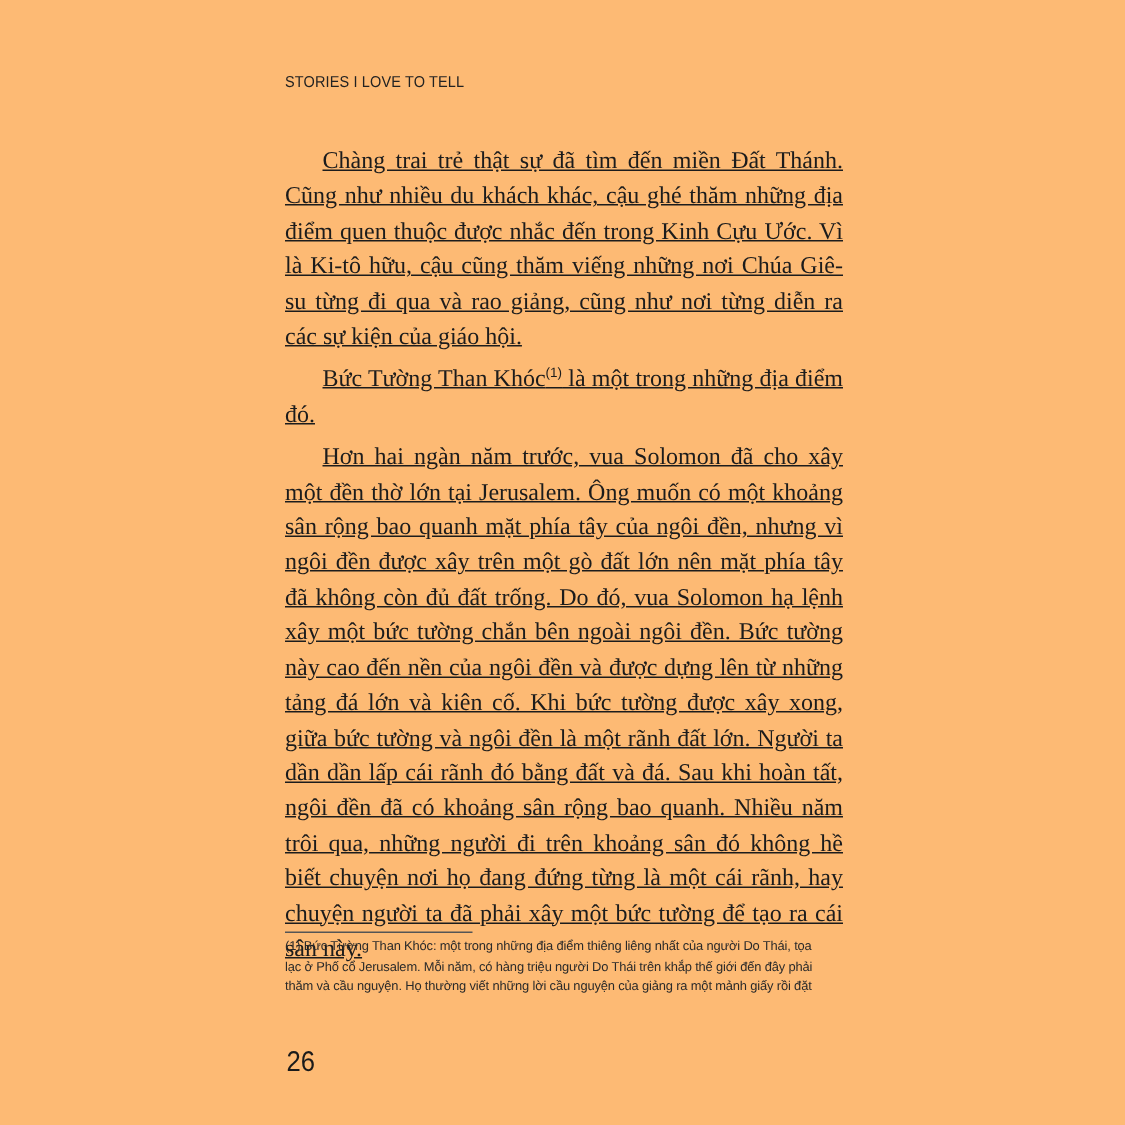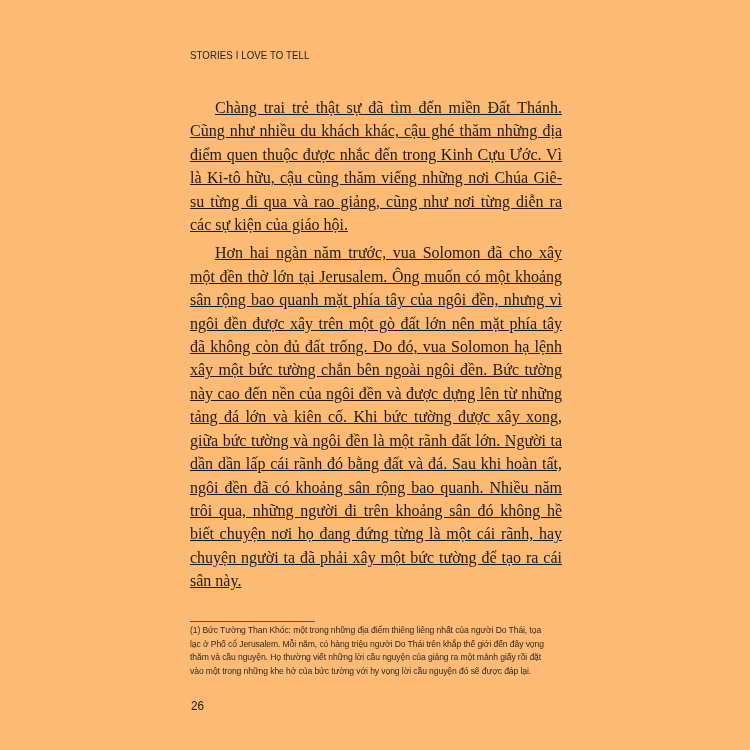--- a/index.html
+++ b/index.html
@@ -76,44 +76,44 @@
     }
     .footnote .fn-line {
       display: block;
       white-space: nowrap;
     }
     .page-number {
       position: absolute;
       left: 191px;
       top: 698px;
       font-family: "Liberation Sans", sans-serif;
-      font-size: 13px;
+      font-size: 19px;
       color: #1a1a1a;
       transform: scaleX(0.9);
       transform-origin: left top;
     }
   </style>
 </head>
 <body>
 
 <div class="page">
 
   <div class="running-head">STORIES I LOVE TO TELL</div>
 
   <div class="body-text">
     <p>Chàng trai trẻ thật sự đã tìm đến miền Đất Thánh. Cũng như nhiều du khách khác, cậu ghé thăm những địa điểm quen thuộc được nhắc đến trong Kinh Cựu Ước. Vì là Ki-tô hữu, cậu cũng thăm viếng những nơi Chúa Giê-su từng đi qua và rao giảng, cũng như nơi từng diễn ra các sự kiện của giáo hội.</p>
 
+    <p><span>Bức Tường Than Khóc</span><sup>(1)</sup><span> là một trong những địa điểm đó.</span></p>
 
     <p>Hơn hai ngàn năm trước, vua Solomon đã cho xây một đền thờ lớn tại Jerusalem. Ông muốn có một khoảng sân rộng bao quanh mặt phía tây của ngôi đền, nhưng vì ngôi đền được xây trên một gò đất lớn nên mặt phía tây đã không còn đủ đất trống. Do đó, vua Solomon hạ lệnh xây một bức tường chắn bên ngoài ngôi đền. Bức tường này cao đến nền của ngôi đền và được dựng lên từ những tảng đá lớn và kiên cố. Khi bức tường được xây xong, giữa bức tường và ngôi đền là một rãnh đất lớn. Người ta dần dần lấp cái rãnh đó bằng đất và đá. Sau khi hoàn tất, ngôi đền đã có khoảng sân rộng bao quanh. Nhiều năm trôi qua, những người đi trên khoảng sân đó không hề biết chuyện nơi họ đang đứng từng là một cái rãnh, hay chuyện người ta đã phải xây một bức tường để tạo ra cái sân này.</p>
   </div>
 
   <div class="footnote-rule"></div>
 
   <div class="footnote">
     <span class="fn-line">(1)  Bức Tường Than Khóc: một trong những địa điểm thiêng liêng nhất của người Do Thái, tọa</span>
-    <span class="fn-line">lạc ở Phố cổ Jerusalem. Mỗi năm, có hàng triệu người Do Thái trên khắp thế giới đến đây vọng</span>
+    <span class="fn-line">lạc ở Phố cổ Jerusalem. Mỗi năm, có hàng triệu người Do Thái trên khắp thế giới đến đây phải</span>
     <span class="fn-line">thăm và cầu nguyện. Họ thường viết những lời cầu nguyện của giảng ra một mảnh giấy rồi đặt</span>
-    <span class="fn-line">vào một trong những khe hở của bức tường với hy vọng lời cầu nguyện đó sẽ được đáp lại.</span>
   </div>
 
   <div class="page-number">26</div>
 
 </div>
 
 </body></html>

